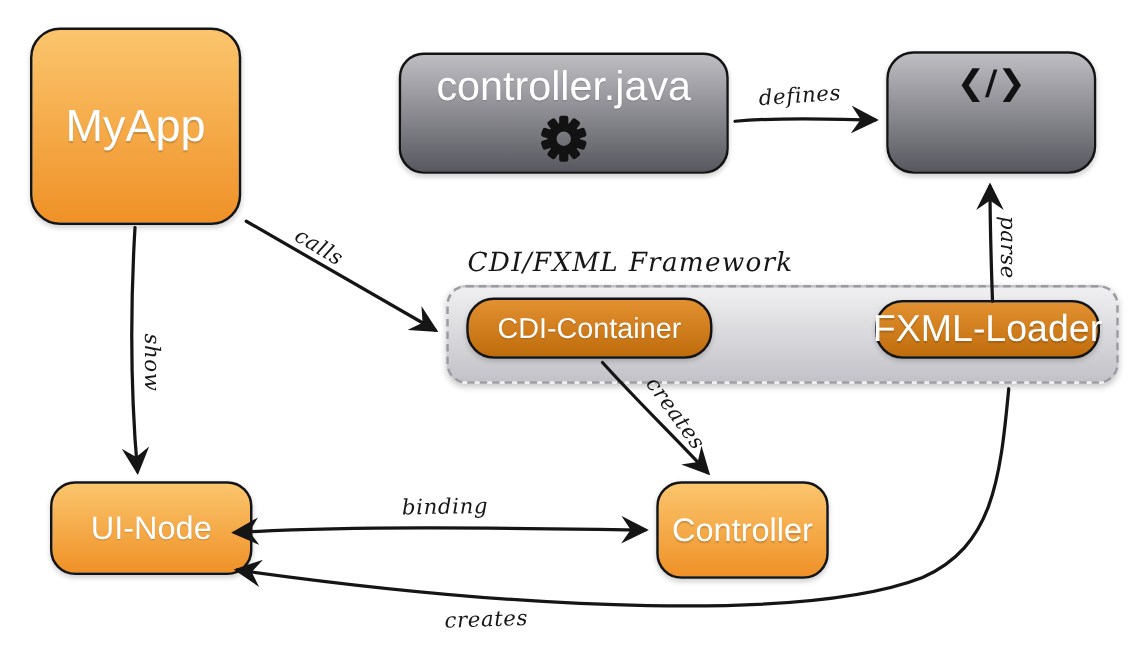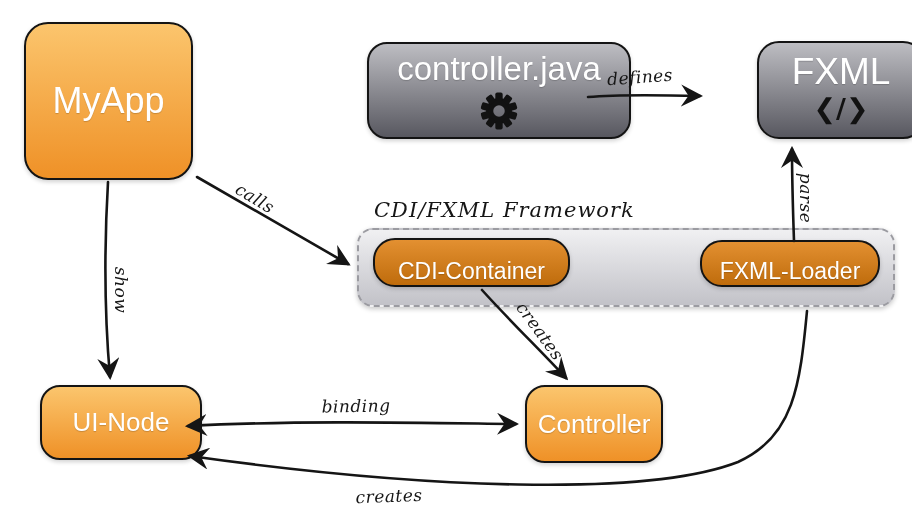--- a/index.html
+++ b/index.html
@@ -2,31 +2,31 @@
 <html><head>
 <meta charset="utf-8">
 <style>
   html,body{margin:0;padding:0;background:#fff;}
   .canvas{position:relative;width:912px;height:524px;background:#fff;overflow:hidden;
           font-family:"Liberation Sans",sans-serif;}
   .node{position:absolute;border:2.4px solid #141414;display:flex;flex-direction:column;
         align-items:center;justify-content:center;color:#fff;box-sizing:border-box;
         box-shadow:0 2px 4px rgba(0,0,0,.18);}
   .orange{background:linear-gradient(#fbc56d,#ef9127);}
-  .orange-dark{background:linear-gradient(#e39031,#bf6c0c);justify-content:flex-end;}
-  .gray{background:linear-gradient(#bdbdc2,#585860);margin-left:48px;}
+  .orange-dark{background:linear-gradient(#e39031,#bf6c0c);}
+  .gray{background:linear-gradient(#bdbdc2,#585860);}
   .nlabel{text-shadow:0 1px 1px rgba(0,0,0,.18);white-space:nowrap;}
 
   #node-myapp{left:24px;top:22px;width:169px;height:158px;border-radius:24px;font-size:36px;}
   #node-controller-java{left:319px;top:42px;width:264px;height:97px;border-radius:20px;
         font-size:33px;justify-content:flex-start;padding-top:6px;}
   #node-fxml{left:709px;top:41px;width:168px;height:98px;border-radius:22px;font-size:37px;
         justify-content:flex-start;padding-top:8px;}
   #node-cdi-container{left:373px;top:238px;width:197px;height:49px;border-radius:22px;font-size:23px;}
-  #node-fxml-loader{left:700px;top:240px;width:180px;height:47px;border-radius:22px;font-size:23px;}
+  #node-fxml-loader{left:700px;top:240px;width:180px;height:47px;border-radius:22px;font-size:30px;}
   #node-ui-node{left:40px;top:385px;width:162px;height:75px;border-radius:20px;font-size:26px;}
   #node-controller{left:525px;top:385px;width:138px;height:78px;border-radius:20px;font-size:26px;justify-content:center;}
 
   #framework-box{position:absolute;left:357px;top:228px;width:538px;height:79px;
         border:2.5px dashed #9b9ba1;border-radius:16px;box-sizing:border-box;
         background:linear-gradient(#f0f0f2,#c2c2c8);box-shadow:0 2px 5px rgba(0,0,0,.22);}
 
   .hand{position:absolute;font-family:"DejaVu Serif",serif;font-style:italic;color:#161616;
         font-size:17px;letter-spacing:.5px;white-space:nowrap;transform:translate(-50%,-50%);}
   #framework-title{position:absolute;left:374px;top:198px;width:250px;text-align:center;
@@ -73,21 +73,20 @@
           <rect x="42" y="10" width="16" height="18" rx="4" transform="rotate(216 50 50)"></rect>
           <rect x="42" y="10" width="16" height="18" rx="4" transform="rotate(252 50 50)"></rect>
           <rect x="42" y="10" width="16" height="18" rx="4" transform="rotate(288 50 50)"></rect>
           <rect x="42" y="10" width="16" height="18" rx="4" transform="rotate(324 50 50)"></rect>
         </g>
       </g>
     </svg>
   </div>
 
   <div class="node gray" id="node-fxml">
-    <span class="nlabel">FXML</span>
     <span class="code-glyph">❮/❯</span>
   </div>
 
   <div class="node orange-dark" id="node-cdi-container">
     <span class="nlabel">CDI-Container</span>
   </div>
 
   <div class="node orange-dark" id="node-fxml-loader">
     <span class="nlabel">FXML-Loader</span>
   </div>

